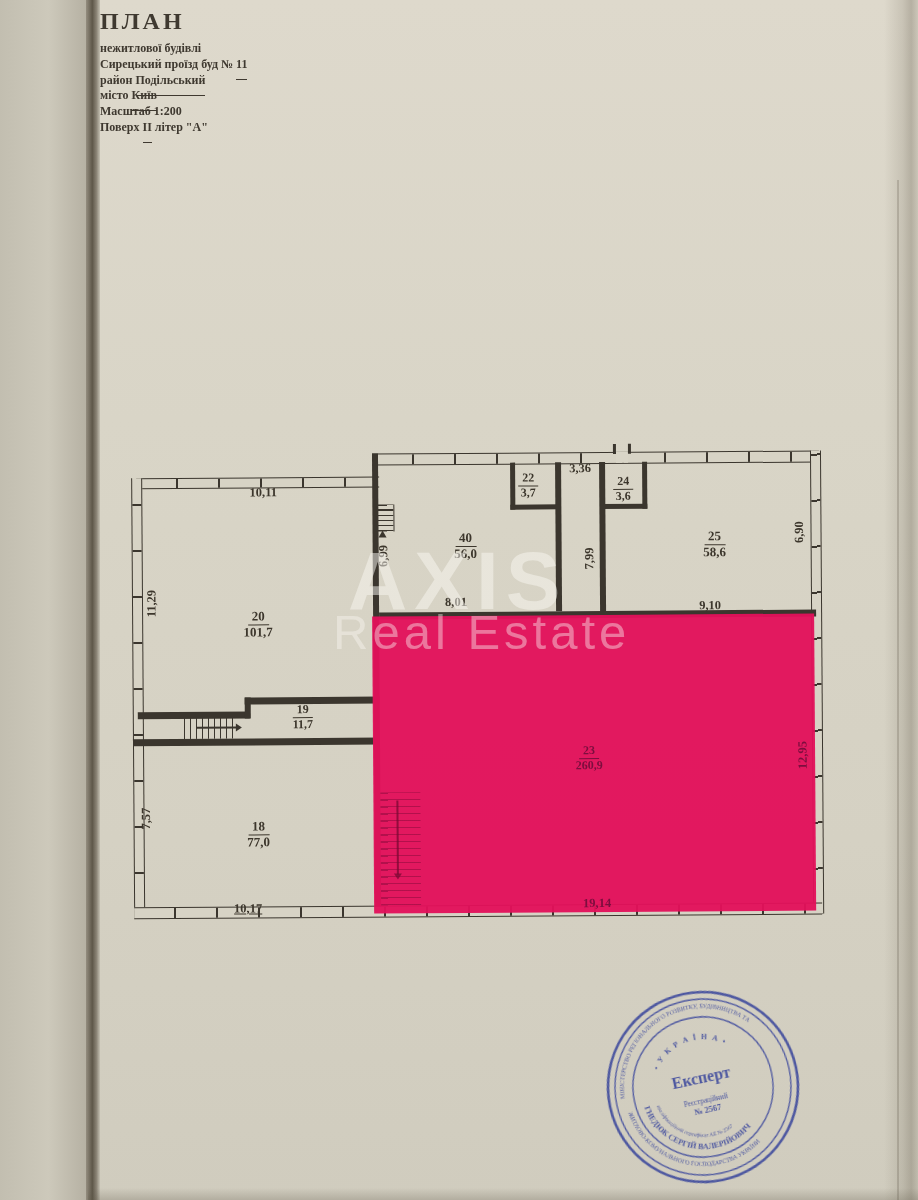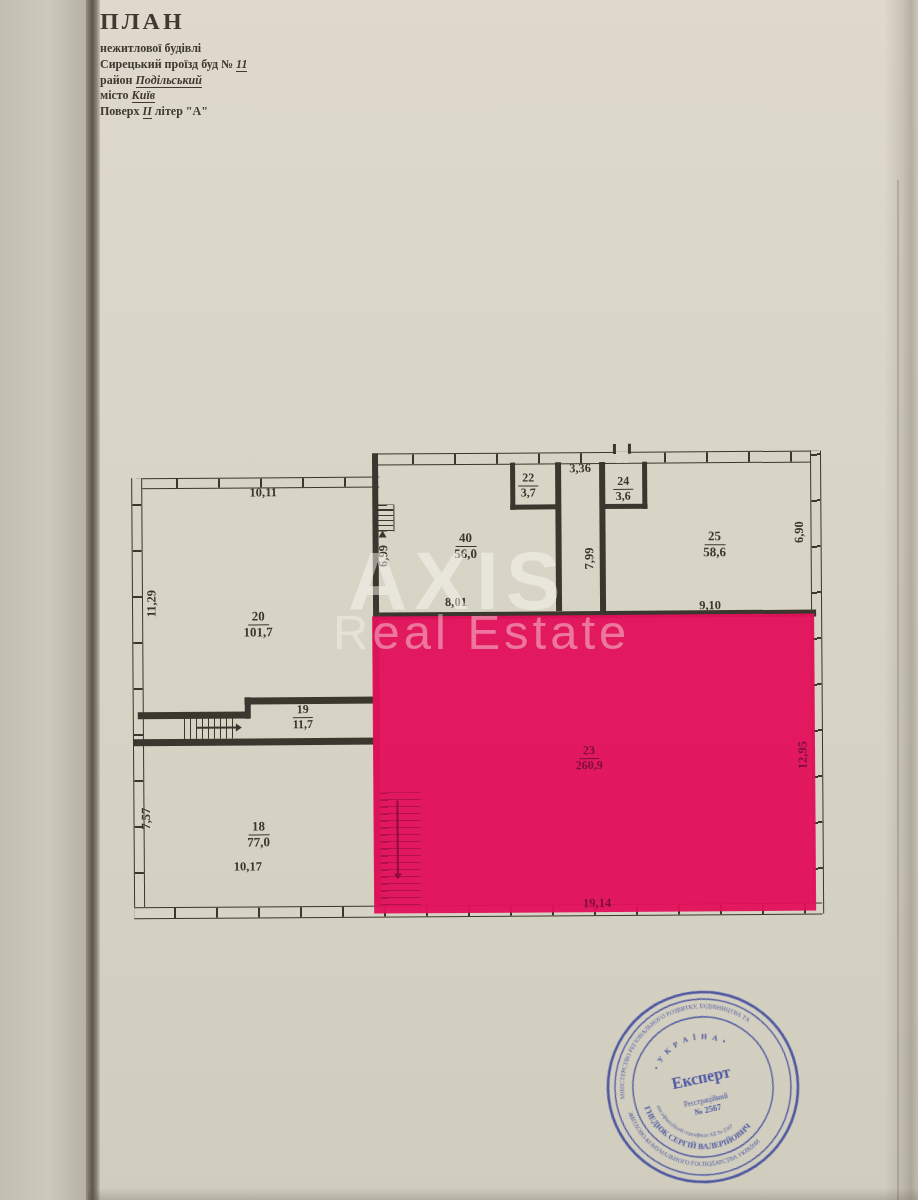--- a/index.html
+++ b/index.html
@@ -13,21 +13,21 @@
   .spine{left:86px;top:0;width:14px;height:1200px;
     background:linear-gradient(90deg,#948d7f 0%,#5e5749 45%,#8a8375 75%,#c4c0b2 100%);}
   .right-shadow{left:884px;top:0;width:34px;height:1200px;
     background:linear-gradient(90deg,rgba(0,0,0,0) 0%,rgba(90,82,66,0.16) 55%,rgba(90,82,66,0.30) 80%,rgba(120,112,96,0.18) 100%);}
   .crease{left:897px;top:180px;width:2px;height:1020px;background:rgba(80,74,60,0.22);}
   .bottom-shade{left:88px;top:1188px;width:830px;height:12px;background:linear-gradient(180deg,rgba(0,0,0,0),rgba(90,84,68,0.25));}
   
   .header{left:100px;top:8px;width:780px;color:#3f3930;}
   .h-title{font-size:24px;font-weight:bold;letter-spacing:3px;margin-bottom:6px;}
   .h-line{font-size:12px;font-weight:bold;line-height:1.32;}
-  .u{border-bottom:1.6px solid #3f3930;padding-bottom:0px;font-style:italic;}
+  .u{border-bottom:1.6px solid #3f3930;padding-bottom:8px;}
   
   .plan{left:0;top:0;width:918px;height:1200px;transform:rotate(-0.4deg);}
   .iw{position:absolute;background:#3b362e;}
   .owh{position:absolute;border-top:1.8px solid #3b362e;border-bottom:1.8px solid #3b362e;
        background:repeating-linear-gradient(90deg,rgba(59,54,46,0) 0 40px,#3b362e 40px 42px),#d7d3c5;}
   .owv{position:absolute;border-left:1.8px solid #3b362e;border-right:1.8px solid #3b362e;
        background:repeating-linear-gradient(0deg,rgba(59,54,46,0) 0 44px,#3b362e 44px 46px),#d7d3c5;}
   .rlabel{position:absolute;text-align:center;color:#3c362c;font-weight:bold;font-size:13px;line-height:1.15;}
   .rlabel .rnum{display:inline-block;border-bottom:1.4px solid currentColor;padding:0 4px;}
   .rlabel .rarea{display:block;}
@@ -65,20 +65,21 @@
 
 <div class="abs left-page"></div>
 <div class="abs spine"></div>
 
 <div class="abs header">
   <div class="h-title">ПЛАН</div>
   <div class="h-line">нежитлової будівлі</div>
   <div class="h-line"><span>Сирецький проїзд буд № </span><span class="u">11</span></div>
   <div class="h-line"><span>район </span><span class="u">Подільський</span></div>
   <div class="h-line"><span>місто </span><span class="u">Київ</span></div>
+  <div class="h-line">Масштаб 1:200</div>
   <div class="h-line"><span>Поверх </span><span class="u">ІІ</span><span> літер "А"</span></div>
 </div>
 
 <div class="abs plan">
 
   <div class="owh" style="left:137px;top:476px;width:243px;height:9px;"></div>
   <div class="owh" style="left:373px;top:453px;width:447px;height:10px;"></div>
   <div class="owv" style="left:132px;top:476px;width:9px;height:440px;"></div>
   <div class="owv" style="left:811px;top:453px;width:9px;height:463px;"></div>
   <div class="owh" style="left:132px;top:905px;width:688px;height:10px;"></div>
@@ -121,21 +122,21 @@
   <div class="dim vdim" style="left:124px;top:594px;">11,29</div>
   <div class="dim vdim" style="left:356px;top:548px;">6,99</div>
   <div class="dim" style="left:428px;top:595px;">8,01</div>
   <div class="dim" style="left:553px;top:462px;">3,36</div>
   <div class="dim vdim" style="left:562px;top:552px;">7,99</div>
   <div class="dim" style="left:682px;top:600px;">9,10</div>
   <div class="dim vdim" style="left:772px;top:527px;">6,90</div>
   <div class="dim maroon" style="left:567px;top:897px;">19,14</div>
   <div class="dim vdim maroon" style="left:774px;top:750px;">12,95</div>
   <div class="dim vdim" style="left:117px;top:809px;">7,57</div>
-  <div class="dim" style="left:218px;top:858px;">10,17</div>
+  <div class="dim" style="left:218px;top:900px;text-decoration:underline;">10,17</div>
 </div>
 
 <div class="abs wm1">AXIS</div>
 <div class="abs wm2">Real Estate</div>
 
 <svg class="abs stamp" viewBox="0 0 220 220">
   <defs>
     <path id="arcTopOuter" d="M 31 110 A 79 79 0 1 1 189 110"></path>
     <path id="arcBotOuter" d="M 31 110 A 79 79 0 0 0 189 110"></path>
     <path id="arcTopCountry" d="M 62 110 A 48 48 0 1 1 158 110"></path>

